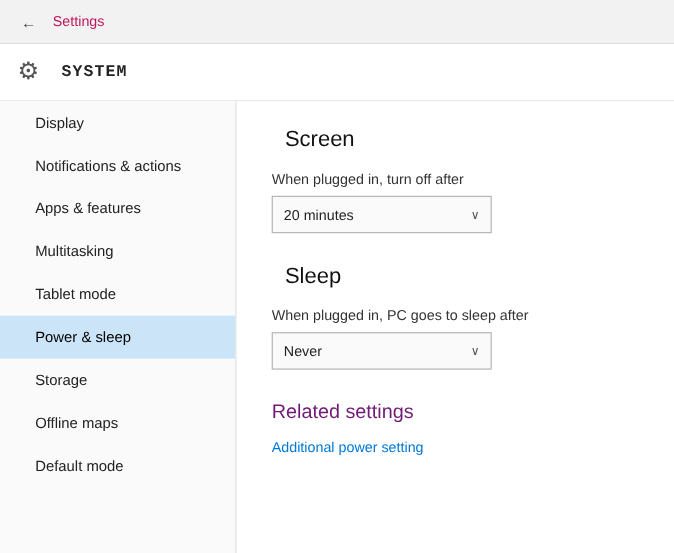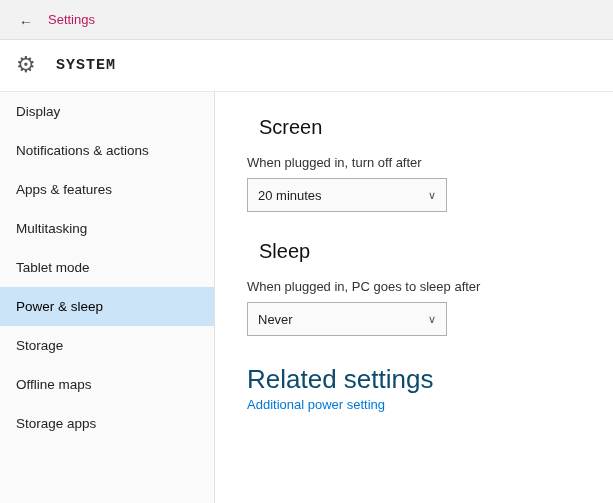--- a/index.html
+++ b/index.html
@@ -101,21 +101,21 @@
     .sidebar {
       width: 215px;
       flex-shrink: 0;
       background: #fafafa;
       border-right: 1px solid #e0e0e0;
       overflow-y: auto;
       position: relative;
     }
 
     .sidebar-item {
-      padding: 12px 16px;
+      padding: 12px 32px;
       font-size: 13.5px;
       color: #222;
       cursor: pointer;
       border-bottom: none;
     }
 
     .sidebar-item.active {
       background: #cce4f7;
       color: #000;
     }
@@ -159,24 +159,24 @@
     .dropdown-chevron {
       font-size: 11px;
       color: #555;
     }
 
     .section-gap {
       margin-bottom: 24px;
     }
 
     .related-settings-title {
-      font-size: 26px;
+      font-size: 18px;
       font-weight: 300;
-      color: #0c4a6e;
-      margin-bottom: 0;
+      color: #701a75;
+      margin-bottom: 13px;
     }
 
     .link {
       font-size: 13px;
       color: #0078d7;
       cursor: pointer;
       text-decoration: none;
     }
   </style>
 </head>
@@ -200,21 +200,21 @@
 
     <div class="sidebar">
       <div class="sidebar-item">Display</div>
       <div class="sidebar-item">Notifications &amp; actions</div>
       <div class="sidebar-item">Apps &amp; features</div>
       <div class="sidebar-item">Multitasking</div>
       <div class="sidebar-item">Tablet mode</div>
       <div class="sidebar-item active">Power &amp; sleep</div>
       <div class="sidebar-item">Storage</div>
       <div class="sidebar-item">Offline maps</div>
-      <div class="sidebar-item">Storage apps</div>
+      <div class="sidebar-item">Default mode</div>
     </div>
 
     <div class="main-content">
 
       <div class="section-gap">
         <div class="section-title">Screen</div>
         <div class="field-label">When plugged in, turn off after</div>
         <div class="dropdown">
           <span>20 minutes</span>
           <span class="dropdown-chevron">∨</span>

